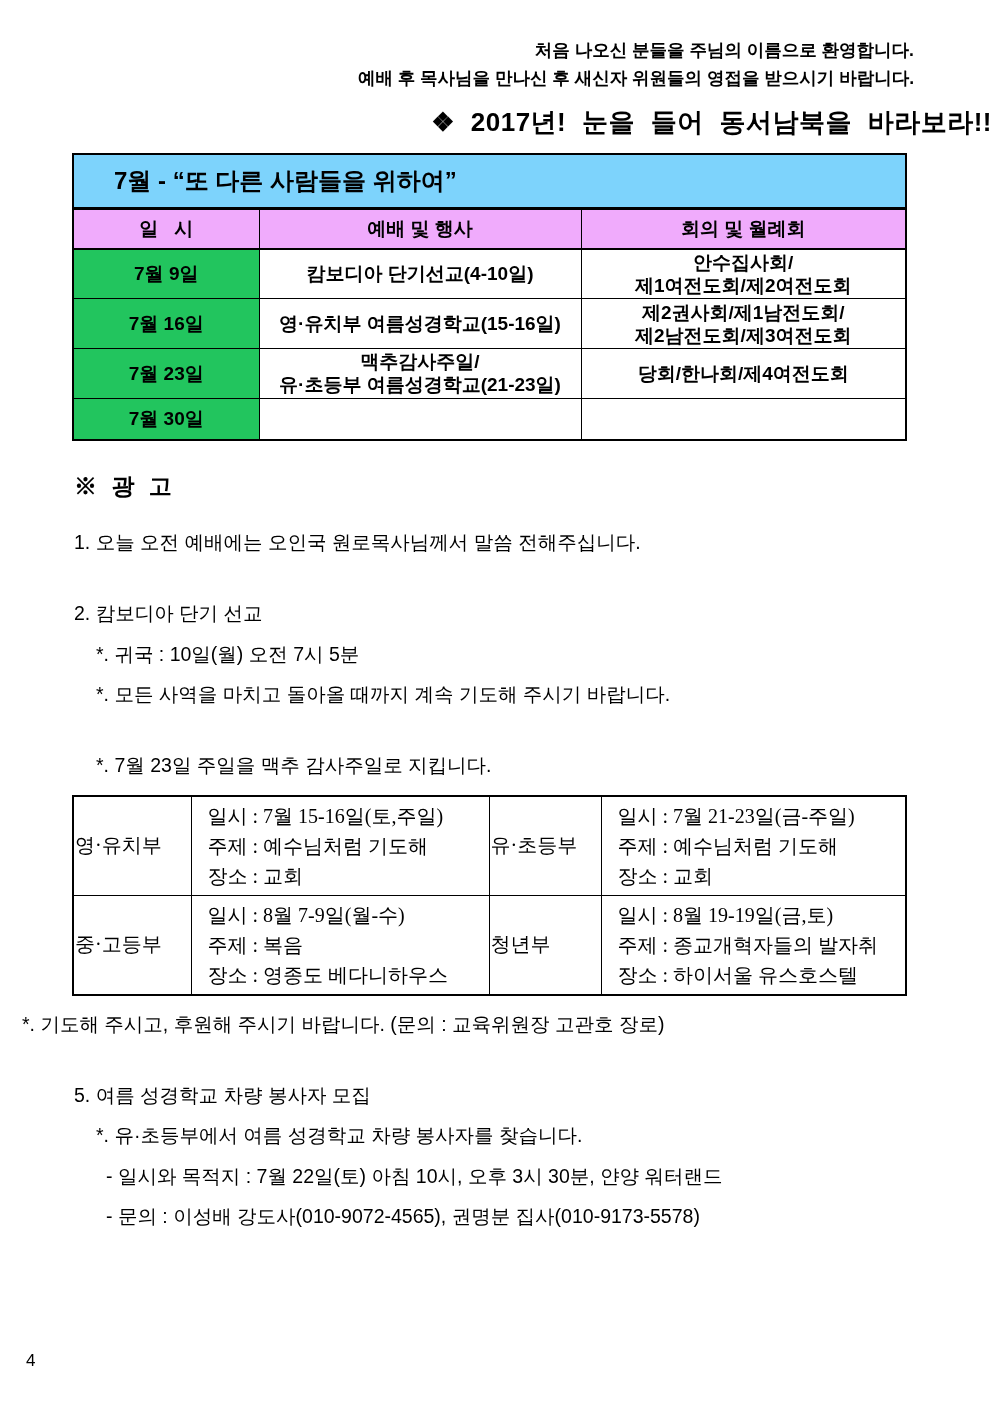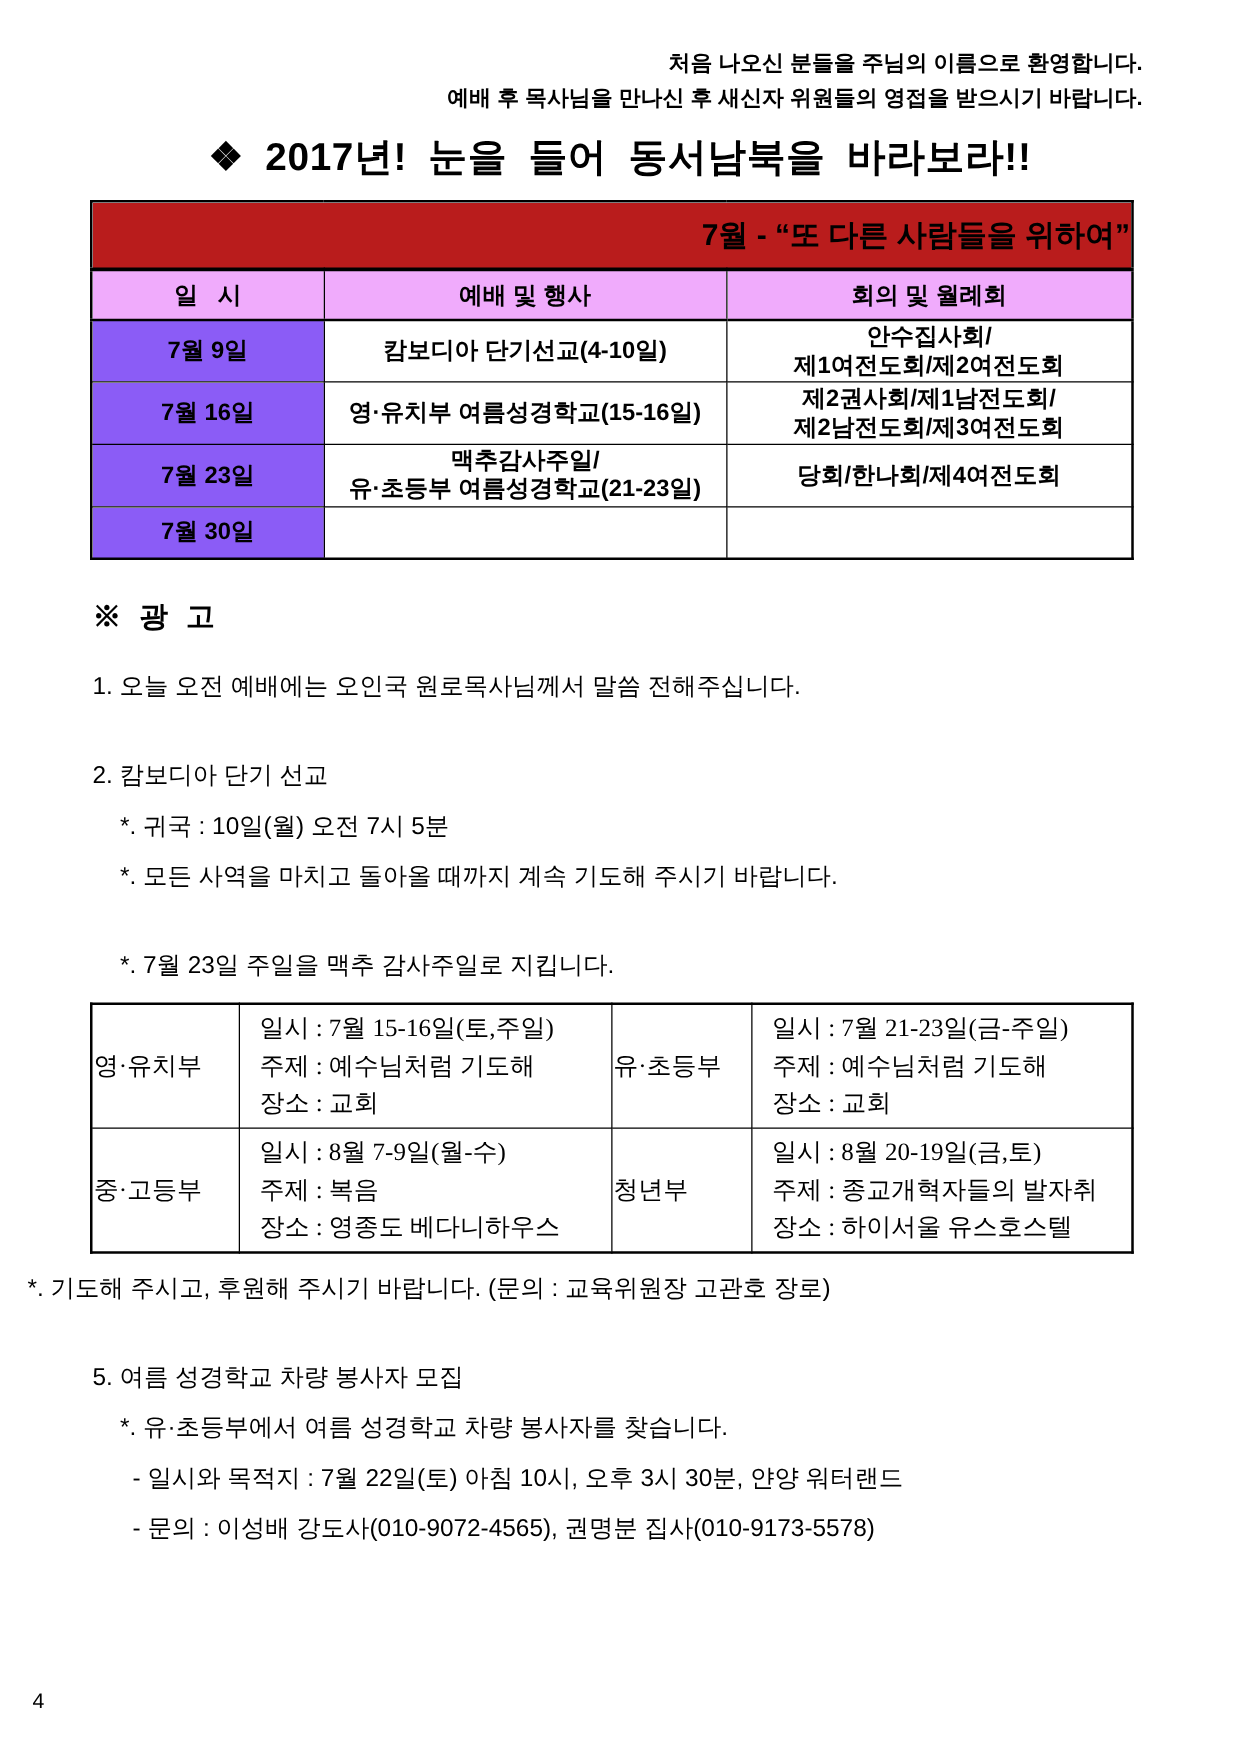--- a/index.html
+++ b/index.html
@@ -6,41 +6,41 @@
   .page {
     position:relative; width:992px; height:1403px; margin:0 auto;
     background:#ffffff; color:#000;
     font-family:"Liberation Sans", sans-serif; overflow:hidden;
   }
   .greeting {
     padding:36px 78px 0 0; text-align:right;
     font-weight:bold; font-size:17.5px; line-height:1.62;
   }
   .main-title {
-    margin:12px 0 0 0; text-align:center;
-    font-size:31px; font-weight:bold; word-spacing:8px; letter-spacing:0.5px;
+    margin:12px 0 0 0; text-align:right;
+    font-size:26px; font-weight:bold; word-spacing:8px; letter-spacing:0.5px;
   }
 
   
   table.july {
     border-collapse:collapse; table-layout:fixed;
     margin:13px 0 0 72px; width:833px;
     border:2.5px solid #000;
   }
   table.july td, table.july th { border:1.5px solid #000; overflow:hidden; }
   .july-title-cell {
-    background:#b91c1c; height:50px; text-align:right;
+    background:#7dd3fc; height:50px; text-align:left;
     font-size:24px; font-weight:bold; border-bottom:3px solid #000 !important;padding-left:40px;
   }
   .july-head th {
     background:#f0abfc; height:36px; text-align:center;
     font-size:19px; font-weight:bold; border-bottom:2.5px solid #000 !important;
   }
   .july-body td { font-size:19px; font-weight:bold; text-align:center; line-height:1.22; }
-  .date-cell { background:#8b5cf6; }
+  .date-cell { background:#22c55e; }
   .pre { white-space:pre-line; }
   .r-tall { height:50px; } .r-mid { height:48px; } .r-short { height:42px; }
 
   
   .ad-heading { margin:30px 0 0 74px; font-size:23px; font-weight:bold; letter-spacing:4px; }
   .ann { margin-left:74px; font-size:19.5px; line-height:1.3; }
   .m-first { margin-top:28px; }
   .m-sect  { margin-top:46px; }
   .sub { margin-top:15px; margin-left:22px; }
   .sub2 { margin-top:15px; margin-left:32px; }
@@ -143,21 +143,21 @@
         <td class="details-cell">일시 : 7월 21-23일(금-주일)
 주제 : 예수님처럼 기도해
 장소 : 교회</td>
       </tr>
       <tr>
         <td class="group-cell">중·고등부</td>
         <td class="details-cell">일시 : 8월 7-9일(월-수)
 주제 : 복음
 장소 : 영종도 베다니하우스</td>
         <td class="group-cell">청년부</td>
-        <td class="details-cell">일시 : 8월 20-19일(금,토)
+        <td class="details-cell">일시 : 8월 19-19일(금,토)
 주제 : 종교개혁자들의 발자취
 장소 : 하이서울 유스호스텔</td>
       </tr>
     </tbody>
   </table>
 
   <div class="ann sub" style="margin-top:16px;">*. 기도해 주시고, 후원해 주시기 바랍니다. (문의 : 교육위원장 고관호 장로)</div>
 
   <div class="ann m-sect">
     <div>5. 여름 성경학교 차량 봉사자 모집</div>

